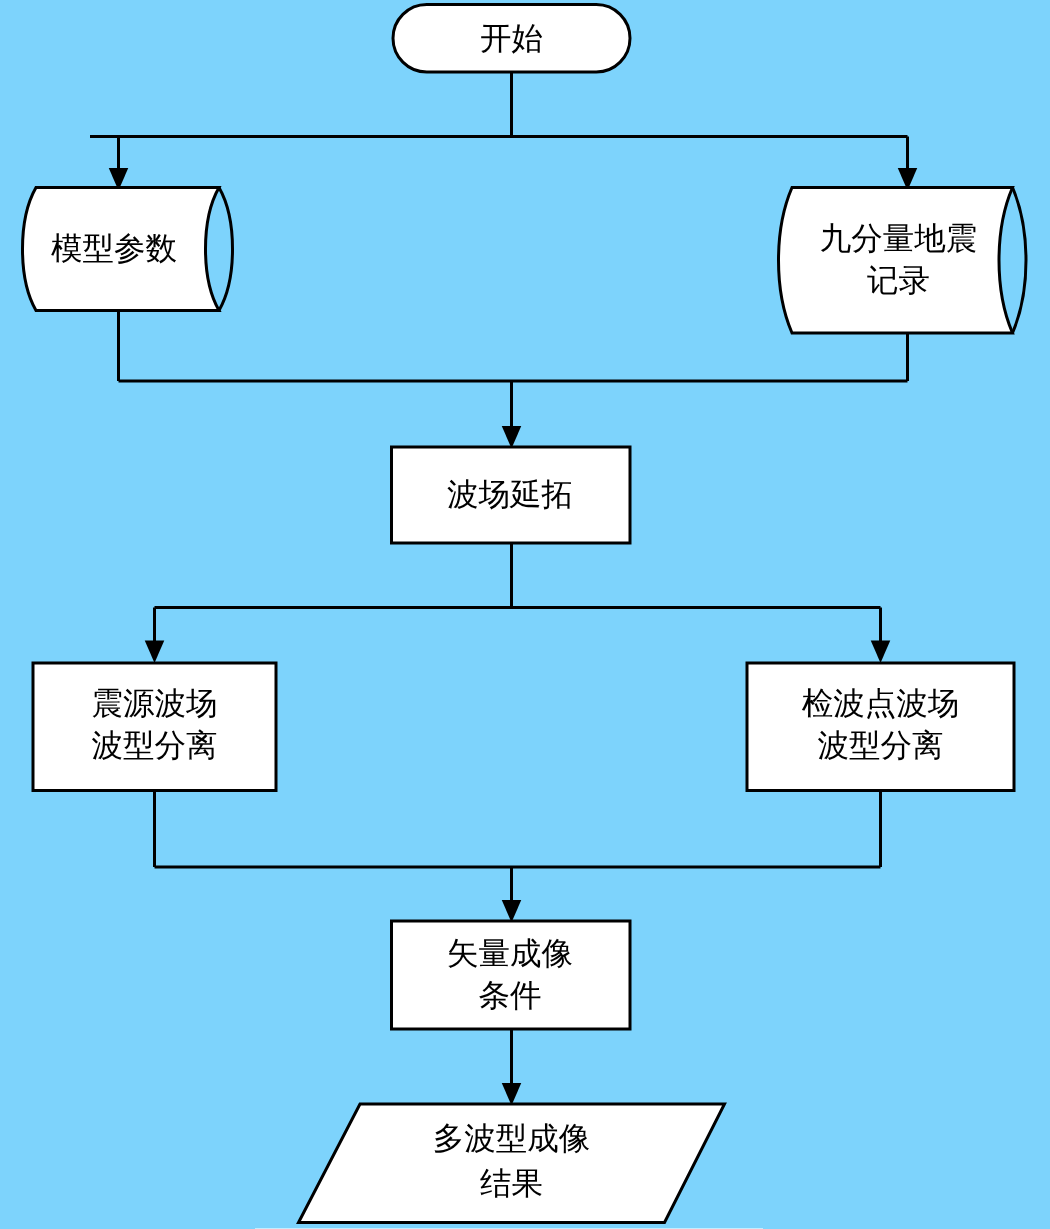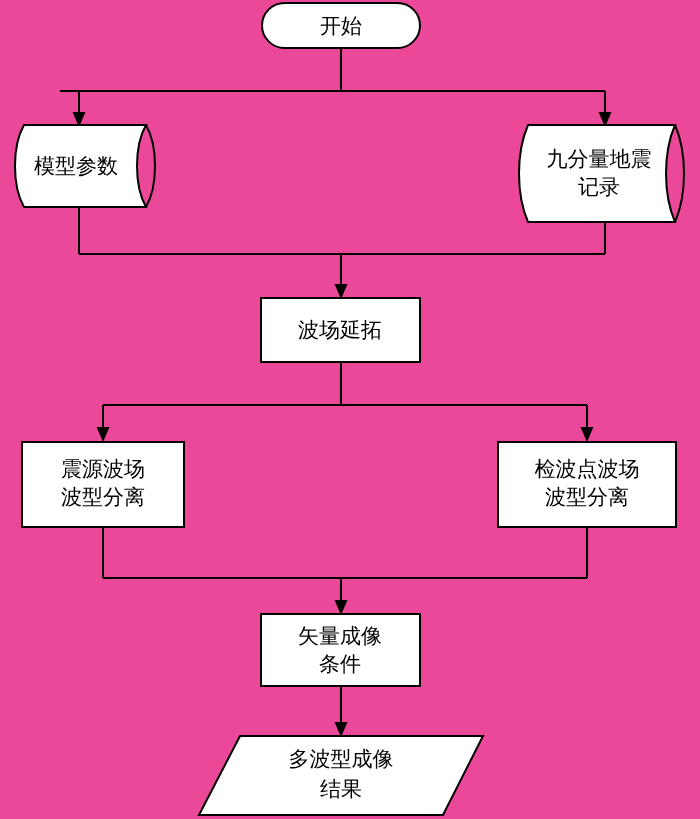--- a/index.html
+++ b/index.html
@@ -10,21 +10,21 @@
   }
   body {
     width: 700px;
     height: 819px;
     font-family: "DejaVu Sans", "Liberation Sans", sans-serif;
   }
   #flowchart-root {
     position: relative;
     width: 700px;
     height: 819px;
-    background: #ec4899;
+    background: #7dd3fc;
   }
   svg.diagram {
     display: block;
     width: 700px;
     height: 819px;
   }
   .node-shape {
     fill: #ffffff;
     stroke: #000000;
     stroke-width: 2;

